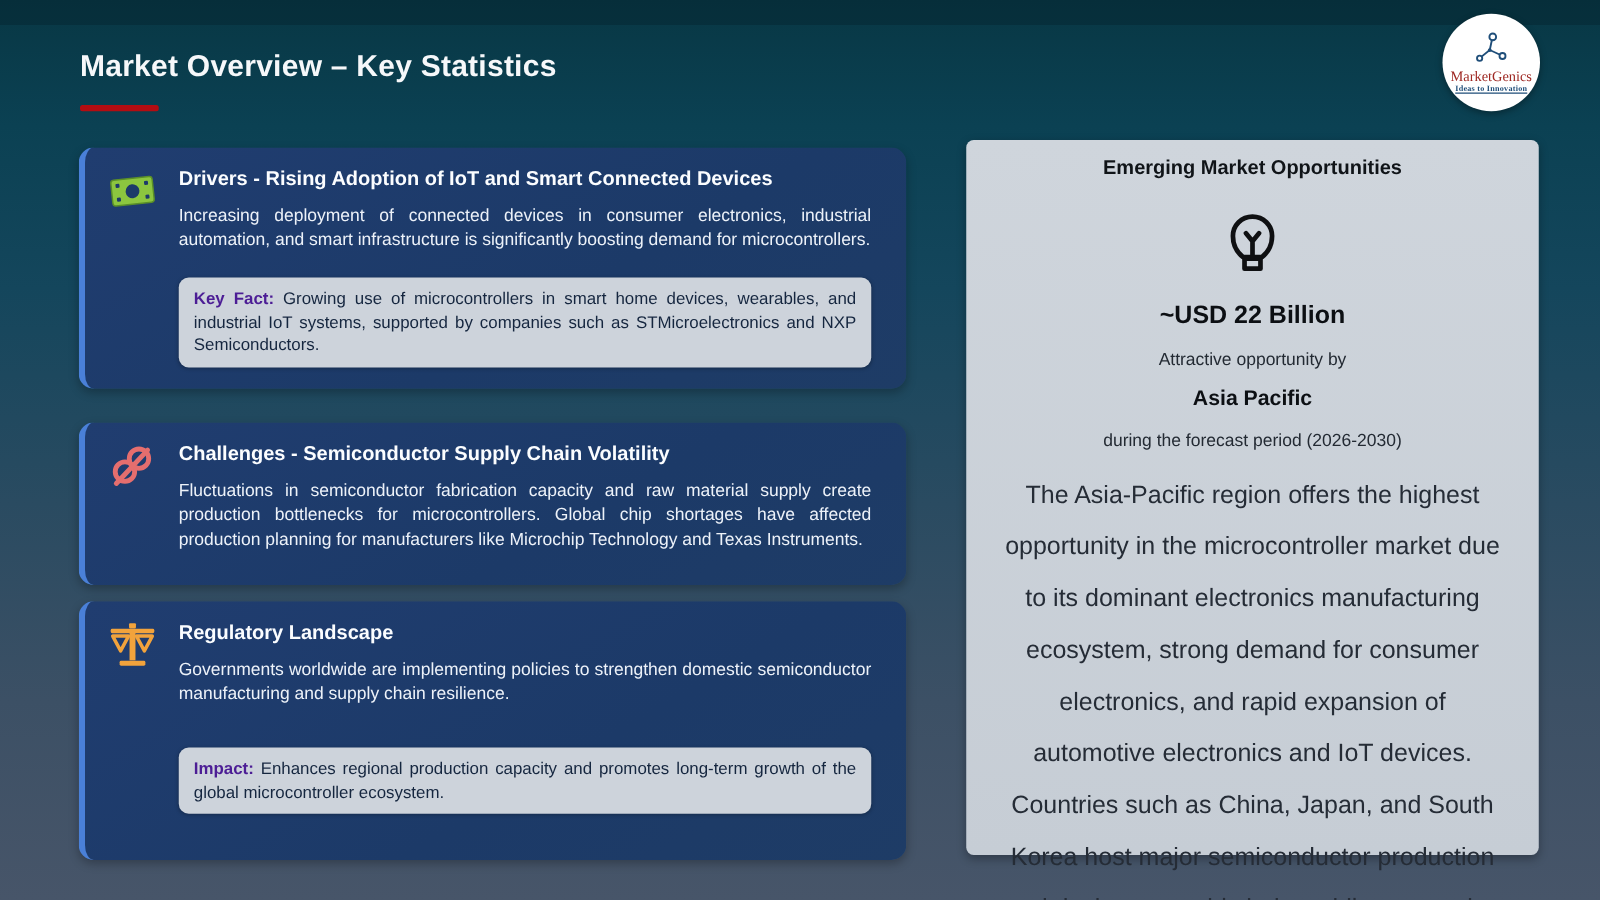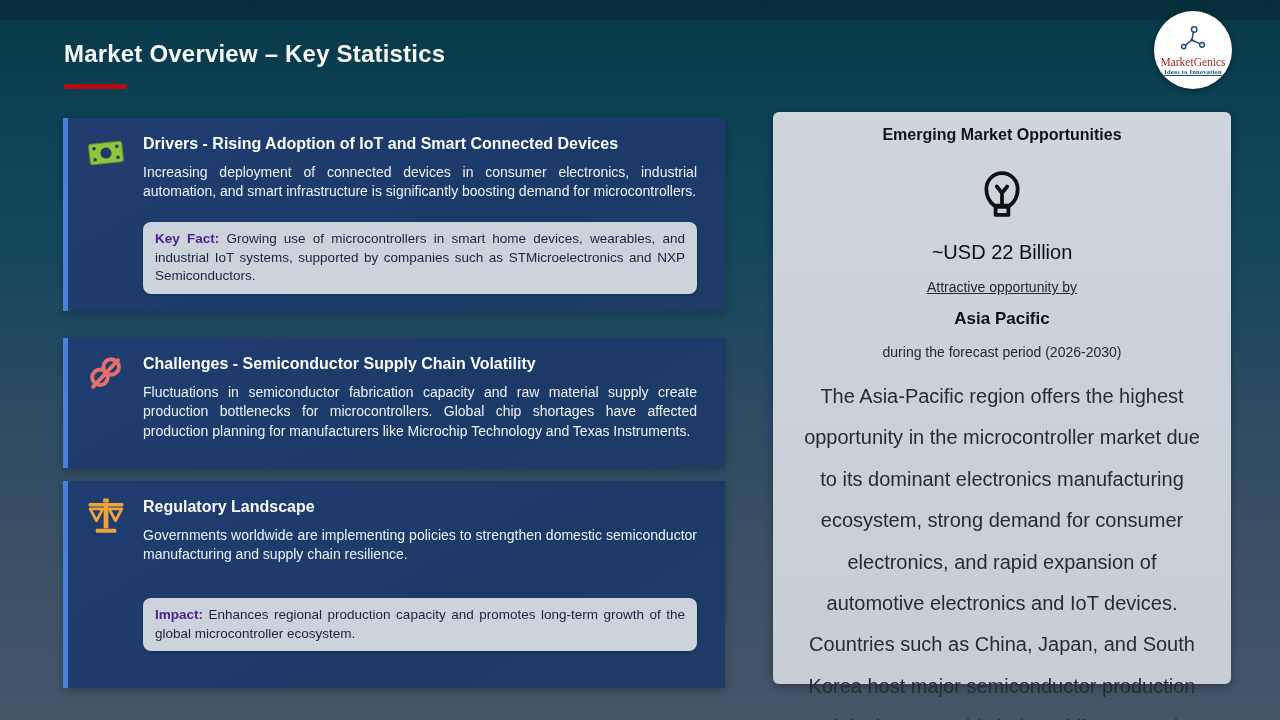--- a/index.html
+++ b/index.html
@@ -53,21 +53,21 @@
     font-size: 6.5px; font-weight: bold; color: #1f4e79;
     text-decoration: underline; letter-spacing: 0.2px;
   }
 
   
   .cards { position: absolute; left: 63px; top: 118px; width: 662px; height: 570px; }
   .card {
     position: absolute; left: 0; width: 662px;
     background: linear-gradient(150deg, #203d70 0%, #1c3a68 60%, #1e3c66 100%);
     border-left: 5px solid #4a80d8;
-    border-radius: 0;
+    border-radius: 12px;
     box-shadow: 0 3px 8px rgba(0,0,0,0.25);
     overflow: hidden;
   }
   .card-1 { top: 0;    height: 193px; }
   .card-2 { top: 220px; height: 130px; }
   .card-3 { top: 363px; height: 207px; }
   .card-inner {
     display: grid; grid-template-columns: 75px 1fr;
     padding: 14px 28px 12px 0;
   }
@@ -99,22 +99,22 @@
     background: linear-gradient(180deg, #cfd5dc 0%, #c6cdd5 100%);
     border-radius: 6px;
     box-shadow: 0 3px 8px rgba(0,0,0,0.3);
     text-align: center;
     padding: 10px 30px 0 30px;
     color: #1c232c;
   }
   .panel-title { font-size: 16px; font-weight: bold; color: #101418; margin-top: 4px; }
   .bulb-wrap { margin-top: 22px; height: 62px; display: flex; justify-content: center; }
   .bulb-wrap svg { width: 58px; height: 62px; }
-  .panel-value { font-size: 20px; font-weight: normal; color: #0c0f13; margin-top: 13px; }
-  .panel-subtitle { font-size: 14px; margin-top: 15px; color: #232a33; text-decoration: underline; }
+  .panel-value { font-size: 20px; font-weight: bold; color: #0c0f13; margin-top: 13px; }
+  .panel-subtitle { font-size: 14px; margin-top: 15px; color: #232a33; }
   .panel-region { font-size: 17px; font-weight: bold; color: #0c0f13; margin-top: 14px; text-align: center; }
   .panel-period { font-size: 14px; margin-top: 15px; color: #232a33; }
   .panel-description {
     margin-top: 16px;
     font-size: 20px; line-height: 2.07; color: #252c36;
   }
 </style>
 </head>
 <body>
 

